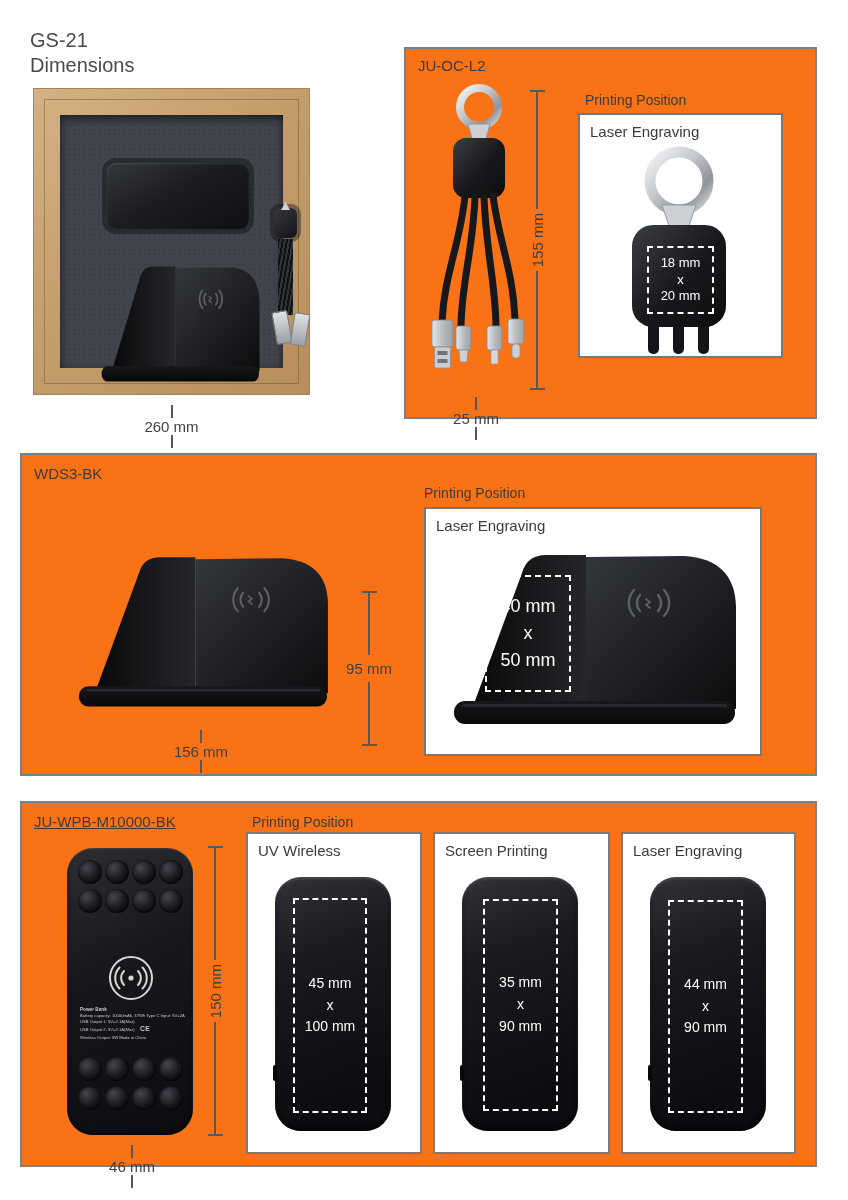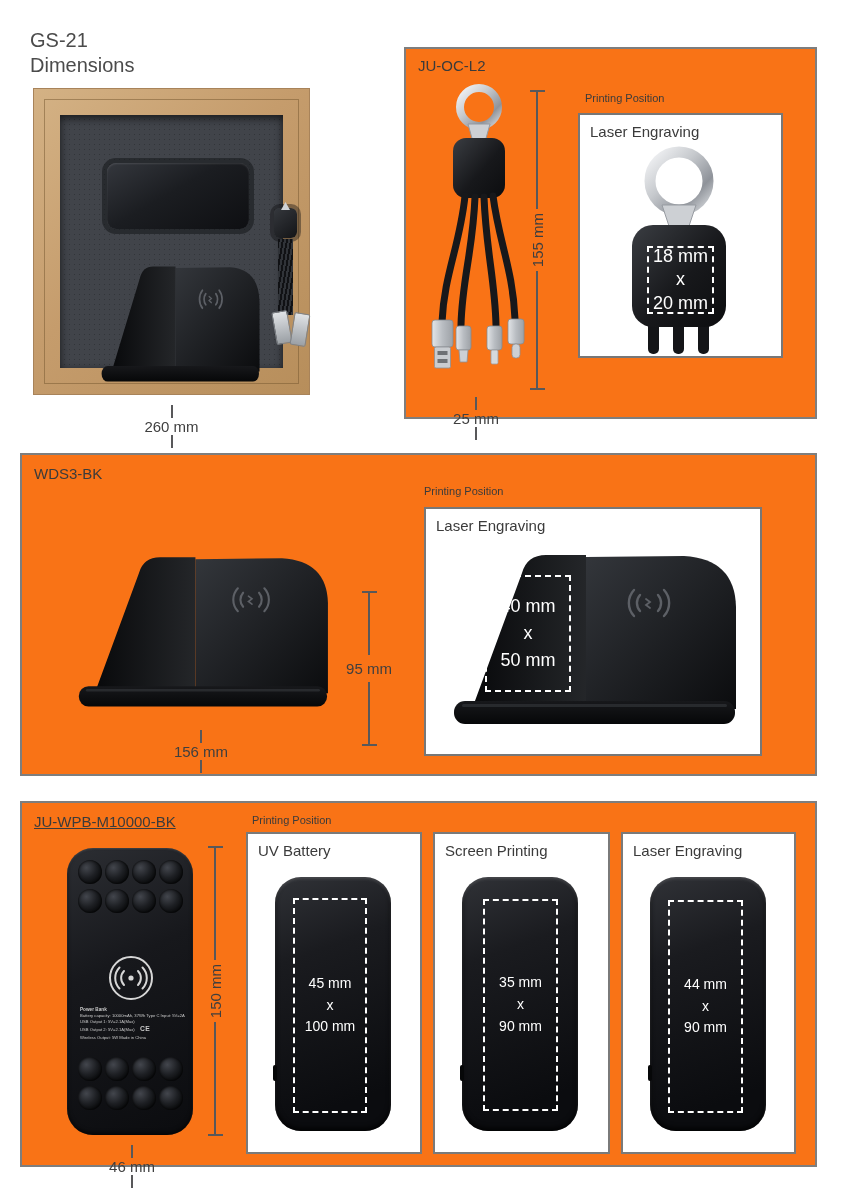--- a/index.html
+++ b/index.html
@@ -5,21 +5,21 @@
   html,body { margin:0; padding:0; background:#ffffff; }
   .canvas {
     position:relative; width:848px; height:1200px; background:#fff;
     font-family:"Liberation Sans", sans-serif; color:#3e3e3e; overflow:hidden;
   }
   .abs { position:absolute; }
 
   
   .page-title { font-size:20px; color:#4b4b4b; line-height:25px; }
   .plabel { position:absolute; font-size:15px; color:#3b3b3b; white-space:nowrap; }
-  .pp-label { position:absolute; font-size:11px; color:#3b3b3b; white-space:nowrap; }
+  .pp-label { position:absolute; font-size:14px; color:#3b3b3b; white-space:nowrap; }
 
   
   .panel { position:absolute; border:2px solid #7e7e7e; background:#f97316; }
   .inner-box { position:absolute; border:2px solid #777; background:#fff; }
 
   
   .vdim { position:absolute; display:flex; flex-direction:column; align-items:center; width:14px; }
   .vdim .cap { flex:0 0 auto; width:15px; height:2px; background:#58585a; }
   .vdim .vline { flex:1 1 auto; width:2px; background:#58585a; }
   .vdim .dlabel { flex:0 0 auto; padding:5px 0; }
@@ -30,21 +30,21 @@
   .dlabel { font-size:15px; color:#3f3f3f; white-space:nowrap; }
   .dlabel.rot { writing-mode:vertical-rl; transform:rotate(180deg); padding:4px 0; }
 
   
   .dashed-area {
     position:absolute; border:2px dashed #fff; color:#fff; z-index:3;
     display:flex; flex-direction:column; align-items:center; justify-content:center;
     text-align:center;
   }
   .dashed-area span { display:block; }
-  .da-cable { font-size:18px; line-height:1.3; }
+  .da-cable { font-size:13px; line-height:1.3; }
   .da-stand { font-size:18px; line-height:1.5; }
   .da-pb { font-size:14px; line-height:1.55; }
 
   
   .giftbox {
     position:absolute; left:33px; top:88px; width:277px; height:307px;
     background:linear-gradient(135deg,#d4b285 0%,#c59c6c 45%,#b78e5b 100%);
     box-shadow:inset 0 0 0 1px #a8835a;
   }
   .giftbox::before { content:""; position:absolute; inset:11px; border:1px solid rgba(115,85,45,0.5); }
@@ -359,21 +359,21 @@
       <div class="cap"></div>
         <div class="hline"></div>
       <div class="dlabel">46 mm</div>
       <div class="hline"></div>
         <div class="cap"></div>
     </div>
 
     <div class="pp-label" style="left:230px; top:11px;">Printing Position</div>
 
     <div class="method-box" style="left:224px; top:29px; width:172px; height:318px;">
-      <div class="plabel" style="left:10px; top:8px;">UV Battery</div>
+      <div class="plabel" style="left:10px; top:8px;">UV Wireless</div>
       <div class="pbfront"></div>
       <div class="dashed-area da-pb" style="left:45px; top:64px; width:70px; height:211px;">
         <span>45 mm</span>
         <span>x</span>
         <span>100 mm</span>
       </div>
     </div>
 
     <div class="method-box" style="left:411px; top:29px; width:173px; height:318px;">
       <div class="plabel" style="left:10px; top:8px;">Screen Printing</div>

